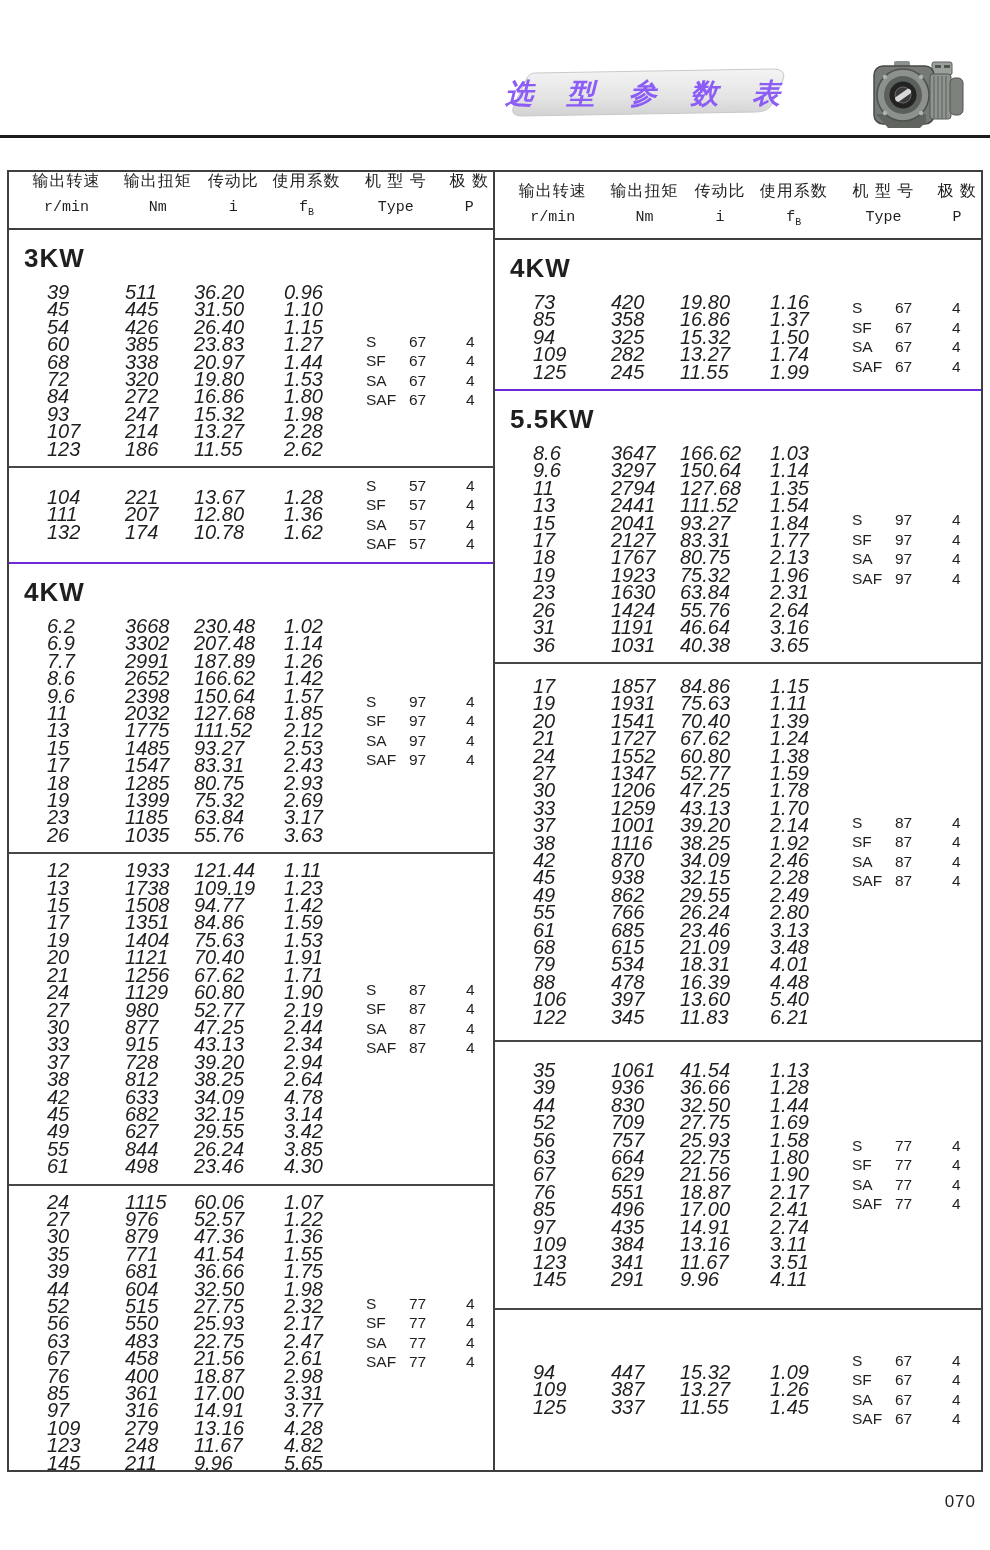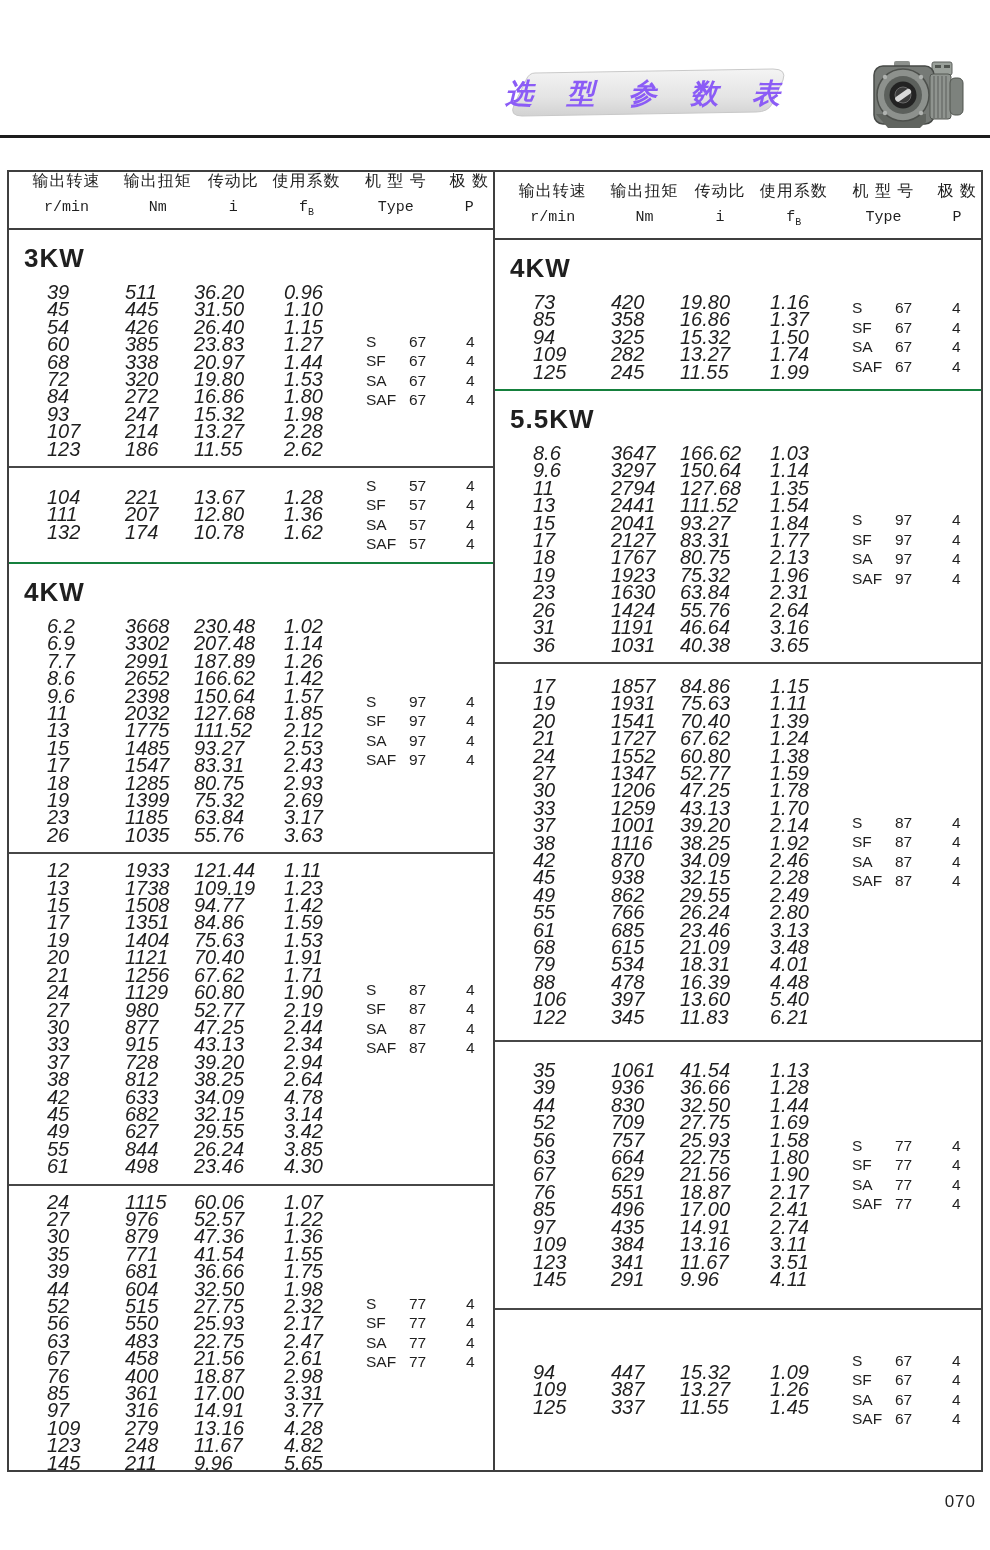--- a/index.html
+++ b/index.html
@@ -19,21 +19,21 @@
     border:2px solid #3f3f3f;display:flex;box-sizing:border-box;background:#fff;}
   .col{width:50%;display:flex;flex-direction:column;box-sizing:border-box;justify-content:center;}
   .col[data-column="0"]{border-right:2px solid #3f3f3f;}
 
   .thead{display:flex;padding:9px 0 10px 8px;border-bottom:2px solid #3f3f3f;}
   .th{text-align:center;}
   .th .cn{font-size:16px;letter-spacing:1px;white-space:nowrap;}
   .th .unit{font-size:15px;margin-top:7px;font-family:Liberation Mono, monospace;}
   .th sub{font-size:10px;}
 
-  .section + .section{border-top:2px solid #15803d;}
+  .section + .section{border-top:2px solid #6d28d9;}
   .col > .section:last-child{flex:1;display:flex;flex-direction:column;}
   .col > .section:last-child > .block:last-child{flex:1;}
 
   .power{font-weight:bold;font-size:26px;line-height:1;padding:15px 10px 5px 15px;letter-spacing:1px;}
   .block{display:flex;align-items:center;padding:8px 0;box-sizing:border-box;}
   .block + .block{border-top:2px solid #474747;}
 
   .nums{display:grid;grid-template-columns:78px 69px 90px 70px;margin-left:38px;width:307px;
     font-size:20px;line-height:17.4px;font-style:italic;}
   .cell{white-space:nowrap;}

